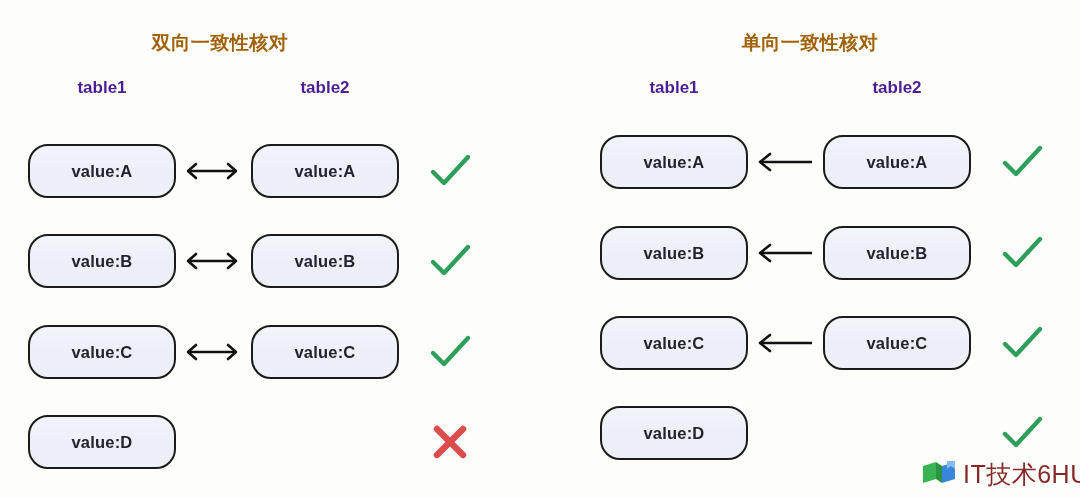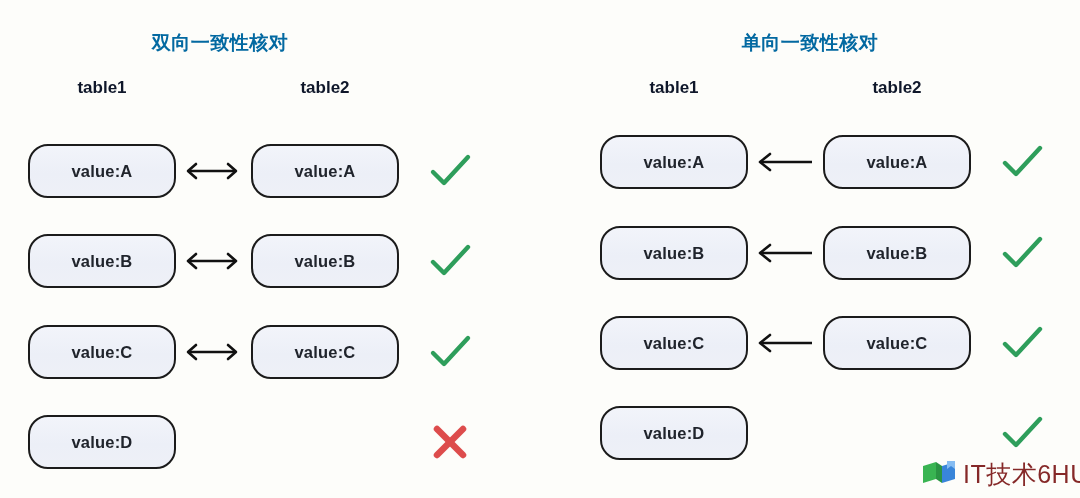--- a/index.html
+++ b/index.html
@@ -31,30 +31,30 @@
   #panel-right { left: 540px; }
 
   .panel-title {
     position: absolute;
     top: 30px;
     width: 100%;
     text-align: center;
     font-size: 19px;
     font-weight: bold;
     letter-spacing: 0.5px;
-    color: #0369a1;
+    color: #a16207;
   }
   #panel-left  .panel-title { padding-right: 100px; }
   #panel-right .panel-title { }
 
   .col-header {
     position: absolute;
     font-size: 17px;
     font-weight: bold;
-    color: #0f172a;
+    color: #4c1d95;
     text-align: center;
     width: 148px;
   }
 
   
   .row {
     position: absolute;
     height: 54px;
   }
 

